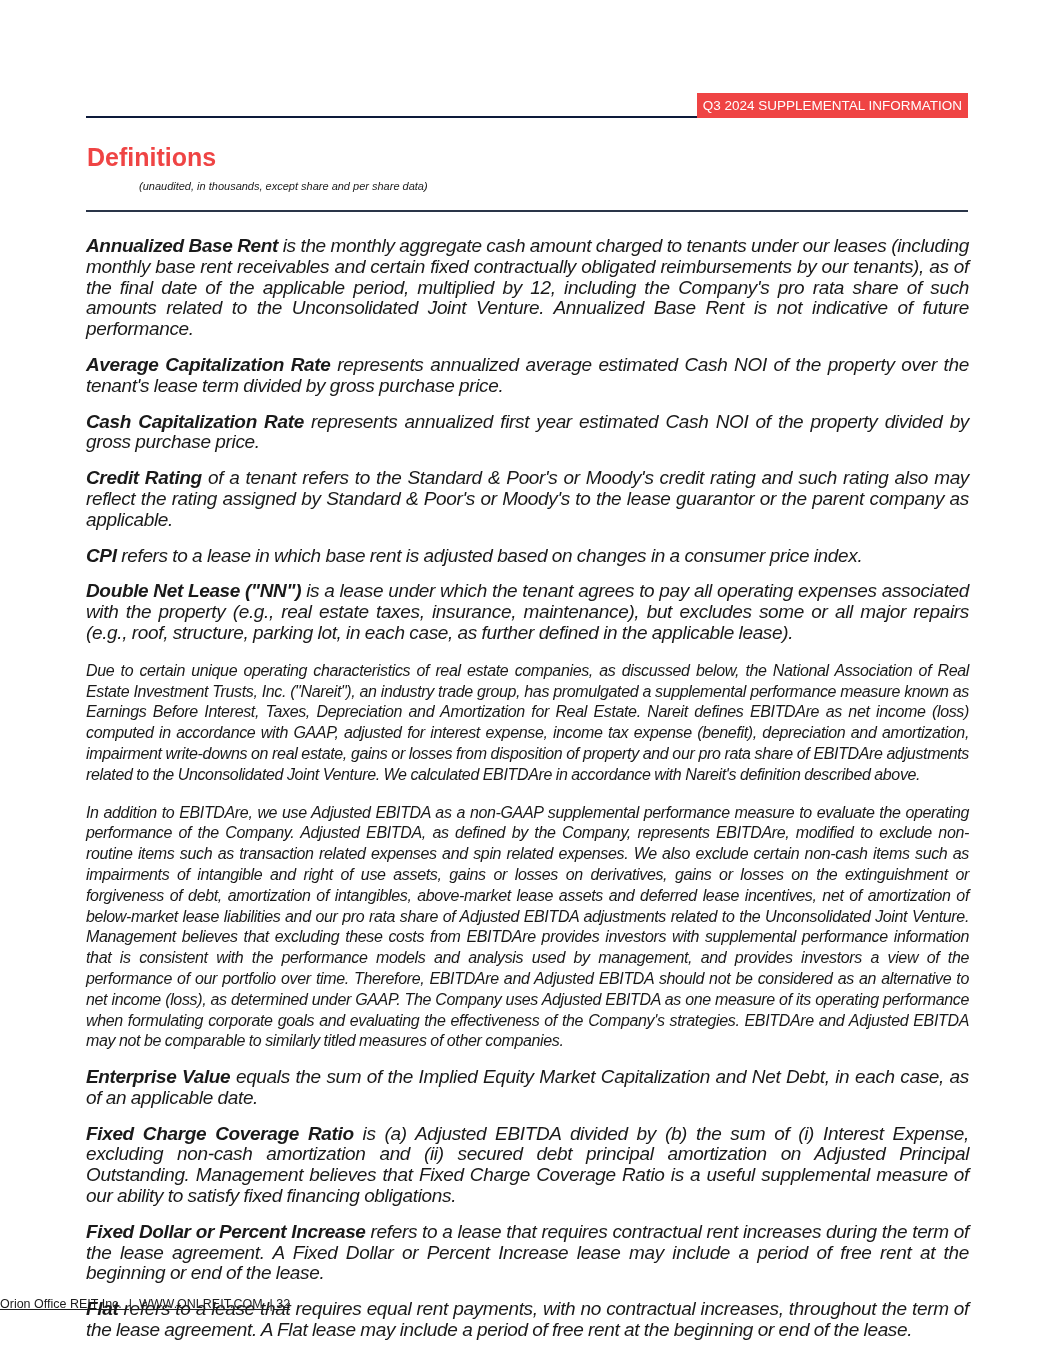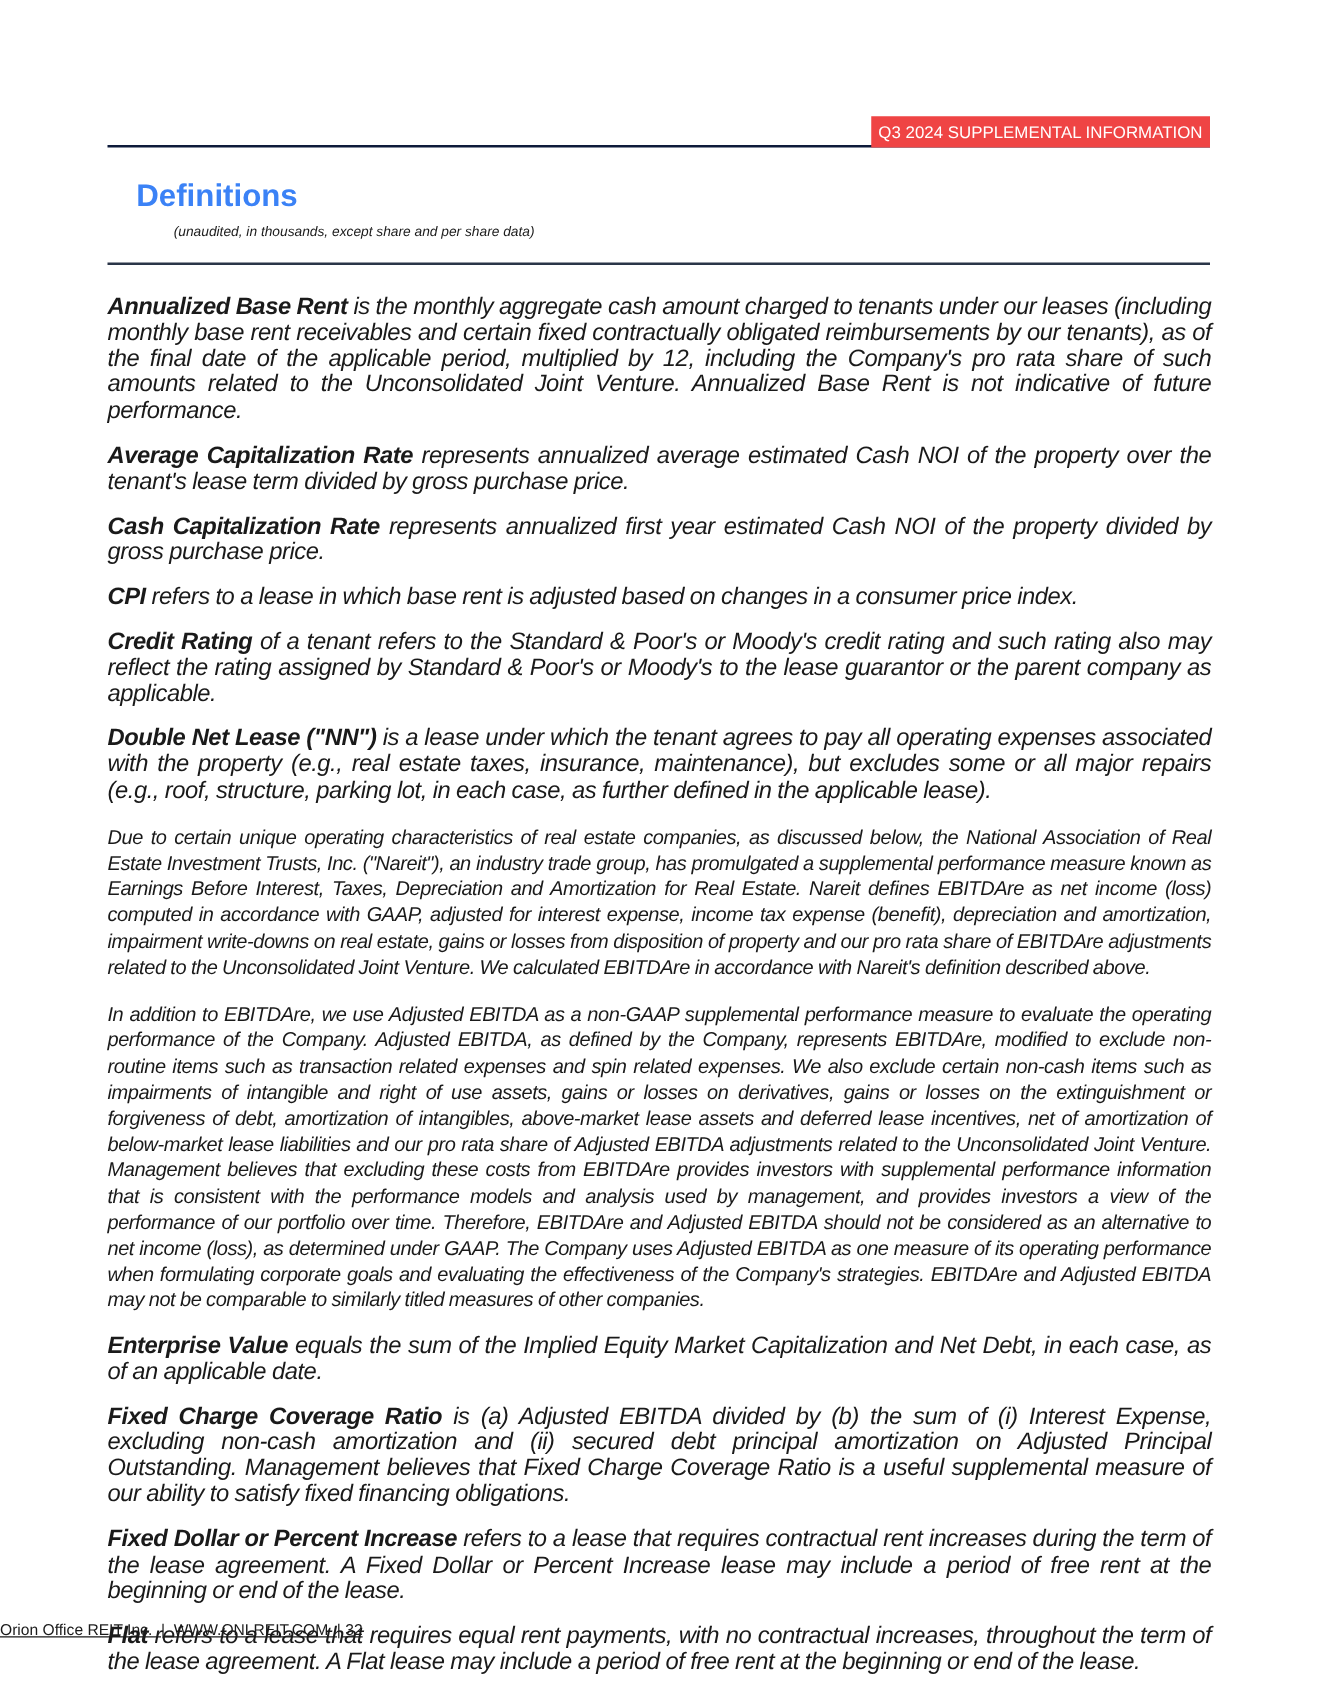--- a/index.html
+++ b/index.html
@@ -1,21 +1,21 @@
 <!DOCTYPE html>
 <html><head>
 <meta charset="utf-8">
 <style>
   html, body { margin: 0; padding: 0; background: #ffffff; }
   body { width: 1055px; height: 1365px; position: relative; overflow: hidden;
          font-family: "Liberation Sans", sans-serif; color: #1a1a1a; }
   .header-rule { position: absolute; left: 86px; top: 116px; width: 882px; height: 2px; background: #0d1a3a; }
   .header-badge { position: absolute; right: 87px; top: 93px; height: 25px; background: #ef4444; color: #ffffff;
                   font-size: 13.5px; line-height: 25px; padding: 0 6px; letter-spacing: 0; }
-  .page-title { position: absolute; left: 109px; top: 143px; font-size: 25px; font-weight: bold; color: #3b82f6; margin: 0; }
+  .page-title { position: absolute; left: 87px; top: 143px; font-size: 25px; font-weight: bold; color: #ef4444; margin: 0; }
   .page-subtitle { position: absolute; left: 91px; top: 180px; font-size: 11px; font-style: italic; color: #1a1a1a; margin-left: 48px; }
   .title-rule { position: absolute; left: 86px; top: 210px; width: 882px; height: 2px; background: #2a3548; }
   .content { position: absolute; left: 86px; top: 236px; width: 883px; }
   .def { font-family: "Liberation Sans", sans-serif; font-size: 19px; line-height: 20.8px; font-style: italic;
          text-align: justify; margin: 0 0 15px 0; letter-spacing: -0.35px; word-spacing: -0.3px; }
   .def .term { font-weight: bold; }
   .subhead { font-size: 14.4px; line-height: 20.8px; font-style: italic; font-weight: bold; margin: 0 0 8px 0; letter-spacing: -0.35px; }
   .para { font-size: 16px; line-height: 20.8px; font-style: italic; text-align: justify; margin: 17px 0 9px 0; letter-spacing: -0.35px; word-spacing: -0.3px; }
   .para.last { margin-bottom: 15px; }
   .footer { position: absolute; left: 0; width: 892px; top: 1297px; font-size: 12.5px; color: #1a1a1a; text-decoration: underline; }
@@ -27,22 +27,22 @@
 <div class="header-badge">Q3 2024 SUPPLEMENTAL INFORMATION</div>
 
 <h1 class="page-title">Definitions</h1>
 <div class="page-subtitle">(unaudited, in thousands, except share and per share data)</div>
 <div class="title-rule"></div>
 
 <div class="content">
   <p class="def"><span class="term">Annualized Base Rent</span><span> is the monthly aggregate cash amount charged to tenants under our leases (including monthly base rent receivables and certain fixed contractually obligated reimbursements by our tenants), as of the final date of the applicable period, multiplied by 12, including the Company's pro rata share of such amounts related to the Unconsolidated Joint Venture. Annualized Base Rent is not indicative of future performance.</span></p>
   <p class="def"><span class="term">Average Capitalization Rate</span><span> represents annualized average estimated Cash NOI of the property over the tenant's lease term divided by gross purchase price.</span></p>
   <p class="def"><span class="term">Cash Capitalization Rate</span><span> represents annualized first year estimated Cash NOI of the property divided by gross purchase price.</span></p>
+  <p class="def"><span class="term">Credit Rating</span><span> of a tenant refers to the Standard &amp; Poor's or Moody's credit rating and such rating also may reflect the rating assigned by Standard &amp; Poor's or Moody's to the lease guarantor or the parent company as applicable.</span></p>
   <p class="def"><span class="term">CPI</span><span> refers to a lease in which base rent is adjusted based on changes in a consumer price index.</span></p>
-  <p class="def"><span class="term">Credit Rating</span><span> of a tenant refers to the Standard &amp; Poor's or Moody's credit rating and such rating also may reflect the rating assigned by Standard &amp; Poor's or Moody's to the lease guarantor or the parent company as applicable.</span></p>
   <p class="def"><span class="term">Double Net Lease ("NN")</span><span> is a lease under which the tenant agrees to pay all operating expenses associated with the property (e.g., real estate taxes, insurance, maintenance), but excludes some or all major repairs (e.g., roof, structure, parking lot, in each case, as further defined in the applicable lease).</span></p>
 
   <p class="para">Due to certain unique operating characteristics of real estate companies, as discussed below, the National Association of Real Estate Investment Trusts, Inc. ("Nareit"), an industry trade group, has promulgated a supplemental performance measure known as Earnings Before Interest, Taxes, Depreciation and Amortization for Real Estate. Nareit defines EBITDAre as net income (loss) computed in accordance with GAAP, adjusted for interest expense, income tax expense (benefit), depreciation and amortization, impairment write-downs on real estate, gains or losses from disposition of property and our pro rata share of EBITDAre adjustments related to the Unconsolidated Joint Venture. We calculated EBITDAre in accordance with Nareit's definition described above.</p>
   <p class="para last">In addition to EBITDAre, we use Adjusted EBITDA as a non-GAAP supplemental performance measure to evaluate the operating performance of the Company. Adjusted EBITDA, as defined by the Company, represents EBITDAre, modified to exclude non-routine items such as transaction related expenses and spin related expenses. We also exclude certain non-cash items such as impairments of intangible and right of use assets, gains or losses on derivatives, gains or losses on the extinguishment or forgiveness of debt, amortization of intangibles, above-market lease assets and deferred lease incentives, net of amortization of below-market lease liabilities and our pro rata share of Adjusted EBITDA adjustments related to the Unconsolidated Joint Venture. Management believes that excluding these costs from EBITDAre provides investors with supplemental performance information that is consistent with the performance models and analysis used by management, and provides investors a view of the performance of our portfolio over time. Therefore, EBITDAre and Adjusted EBITDA should not be considered as an alternative to net income (loss), as determined under GAAP. The Company uses Adjusted EBITDA as one measure of its operating performance when formulating corporate goals and evaluating the effectiveness of the Company's strategies. EBITDAre and Adjusted EBITDA may not be comparable to similarly titled measures of other companies.</p>
 
   <p class="def"><span class="term">Enterprise Value</span><span> equals the sum of the Implied Equity Market Capitalization and Net Debt, in each case, as of an applicable date.</span></p>
   <p class="def"><span class="term">Fixed Charge Coverage Ratio</span><span> is (a) Adjusted EBITDA divided by (b) the sum of (i) Interest Expense, excluding non-cash amortization and (ii) secured debt principal amortization on Adjusted Principal Outstanding. Management believes that Fixed Charge Coverage Ratio is a useful supplemental measure of our ability to satisfy fixed financing obligations.</span></p>
   <p class="def"><span class="term">Fixed Dollar or Percent Increase</span><span> refers to a lease that requires contractual rent increases during the term of the lease agreement. A Fixed Dollar or Percent Increase lease may include a period of free rent at the beginning or end of the lease.</span></p>
   <p class="def"><span class="term">Flat</span><span> refers to a lease that requires equal rent payments, with no contractual increases, throughout the term of the lease agreement. A Flat lease may include a period of free rent at the beginning or end of the lease.</span></p>
 </div>

